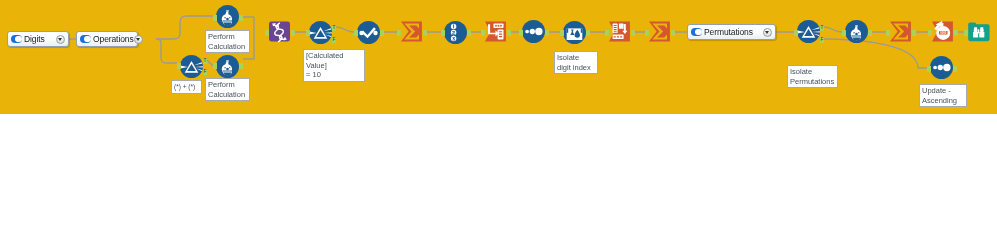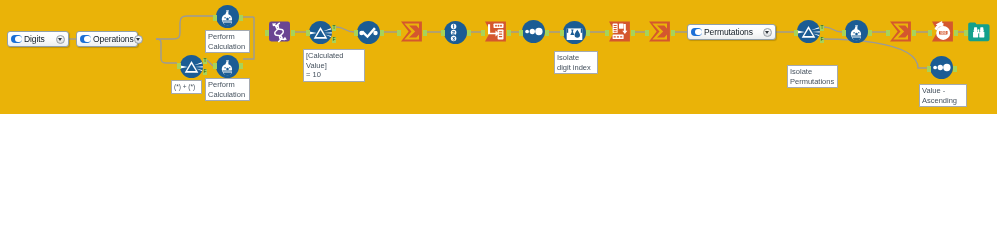--- a/index.html
+++ b/index.html
@@ -76,21 +76,21 @@
 Calculation</div>
       <div class="lbl" style="left: 205px; top: 78px; width: 45px; min-height: 20px;">Perform
 Calculation</div>
       <div class="lbl" style="left: 171px; top: 80px; width: 31px; min-height: 10px; white-space: nowrap; font-size: 6.5px;">(*) + (*)</div>
       <div class="lbl" style="left: 303px; top: 49px; width: 62px; min-height: 21px;">[Calculated Value]
 = 10</div>
       <div class="lbl" style="left: 554px; top: 51px; width: 44px; min-height: 21px;">Isolate
 digit index</div>
       <div class="lbl" style="left: 787px; top: 65px; width: 51px; min-height: 21px;">Isolate
 Permutations</div>
-      <div class="lbl" style="left: 919px; top: 84px; width: 48px; min-height: 21px;">Value -
+      <div class="lbl" style="left: 919px; top: 84px; width: 48px; min-height: 21px;">Update -
 Ascending</div>
       <div class="node" style="left: 216px; top: 5px; width: 23px; height: 23px;"><svg viewBox="0 0 23 23" width="23" height="23">
           <circle cx="11.5" cy="11.5" r="11.5" fill="#1b5c94"></circle>
           <g transform="translate(11.5,12.3) scale(0.84) translate(-11.5,-12.3)">
             <g fill="#fff">
               <path d="M9.9 4.0h3.2v1.15h-3.2z"></path>
               <path d="M10.45 5.15h2.1v3.6c2.55 0.75 4.4 3.1 4.4 5.9a6.15 6.15 0 0 1 -12.3 0c0 -2.8 1.85 -5.15 4.4 -5.9z"></path>
             </g>
             <g fill="#1b5c94">
               <circle cx="11.5" cy="14.35" r="1.55"></circle>

